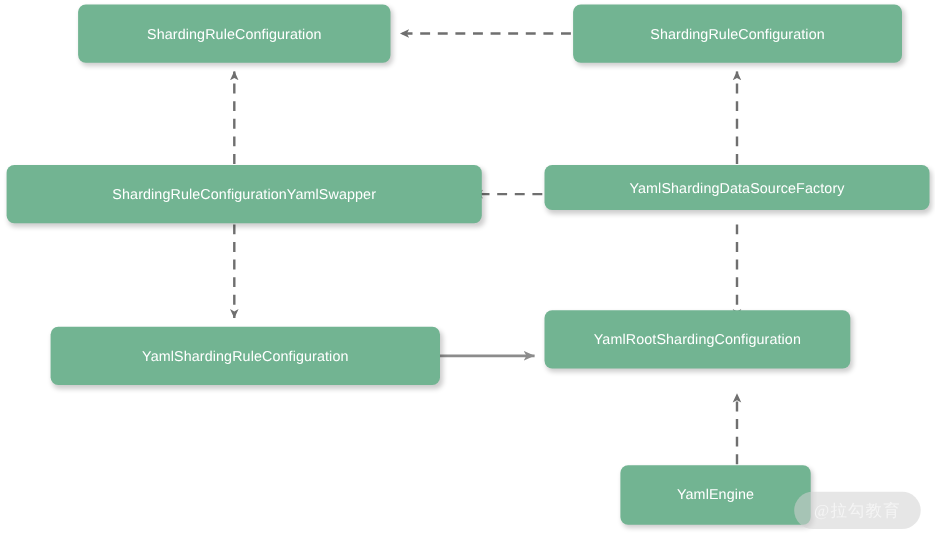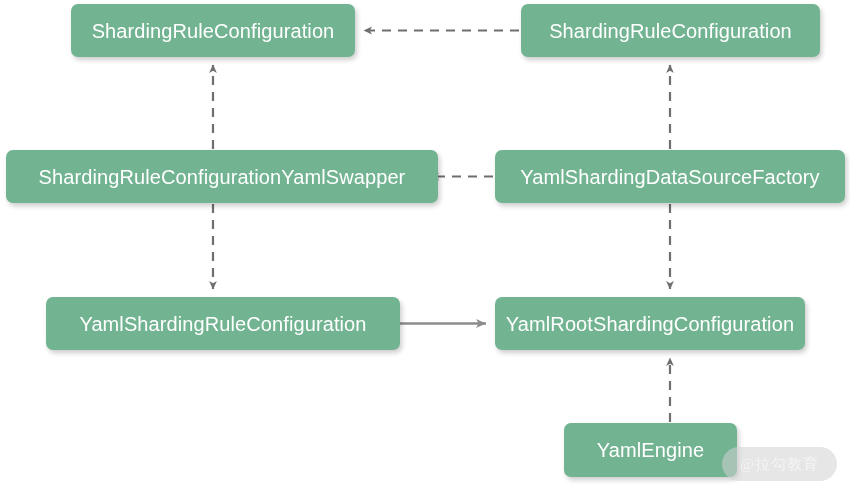--- a/index.html
+++ b/index.html
@@ -28,21 +28,21 @@
   .node {
     position: absolute;
     box-sizing: border-box;
     background: #72b492;
     color: #ffffff;
     border-radius: 7px;
     display: flex;
     align-items: center;
     justify-content: center;
     text-align: center;
-    font-size: 20px;
+    font-size: 13px;
     font-weight: 400;
     letter-spacing: 0.1px;
     line-height: 1.2;
     box-shadow: 2px 3px 5px rgba(0,0,0,0.20);
     padding: 0 10px;
     white-space: nowrap;
   }
   .watermark {
     position: absolute;
     display: flex;
@@ -93,29 +93,29 @@
   </div>
 
   <div class="node" style="left:521px; top:4px; width:299px; height:53px;">
     <span>ShardingRuleConfiguration</span>
   </div>
 
   <div class="node" style="left:6px; top:150px; width:432px; height:53px;">
     <span>ShardingRuleConfigurationYamlSwapper</span>
   </div>
 
-  <div class="node" style="left:495px; top:150px; width:350px; height:53px;">
+  <div class="node" style="left:495px; top:150px; width:350px; height:41px;">
     <span>YamlShardingDataSourceFactory</span>
   </div>
 
   <div class="node" style="left:46px; top:297px; width:354px; height:53px;">
     <span>YamlShardingRuleConfiguration</span>
   </div>
 
-  <div class="node" style="left:495px; top:297px; width:310px; height:53px;">
+  <div class="node" style="left:495px; top:282px; width:278px; height:53px;">
     <span>YamlRootShardingConfiguration</span>
   </div>
 
   <div class="node" style="left:564px; top:423px; width:173px; height:54px;">
     <span>YamlEngine</span>
   </div>
 
   <div class="watermark" style="left:722px; top:447px; width:115px; height:34px;">
     <span>@拉勾教育</span>
   </div>

